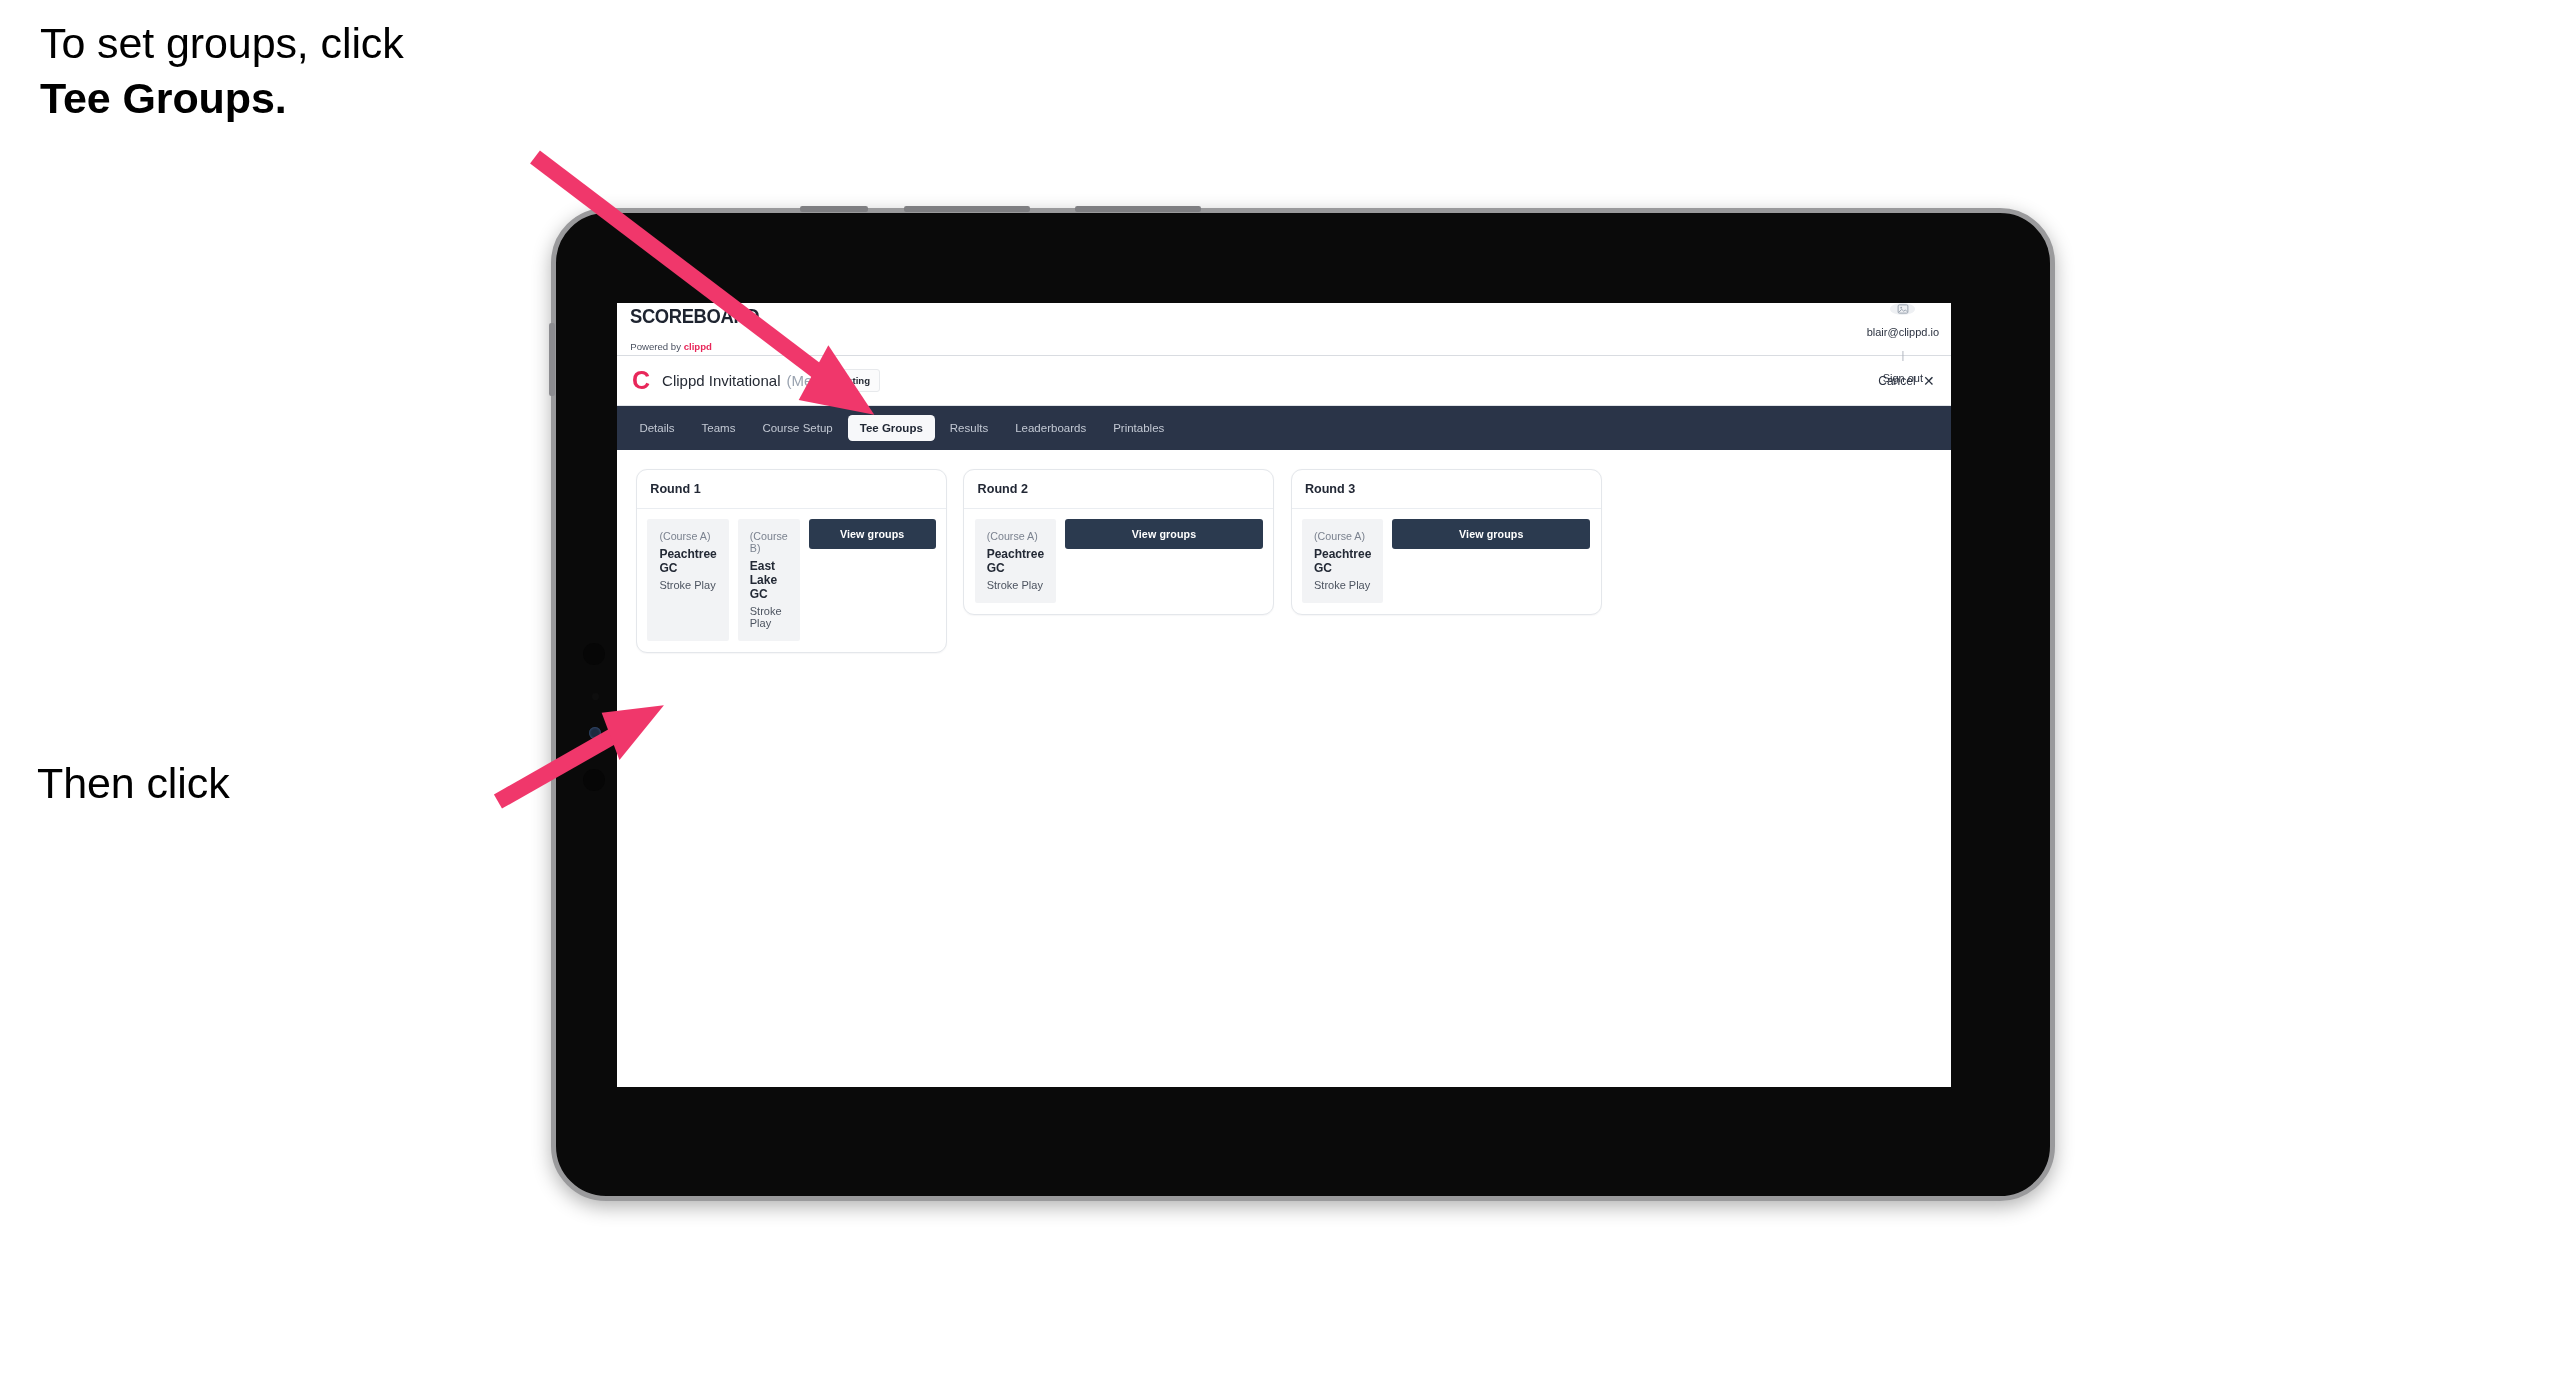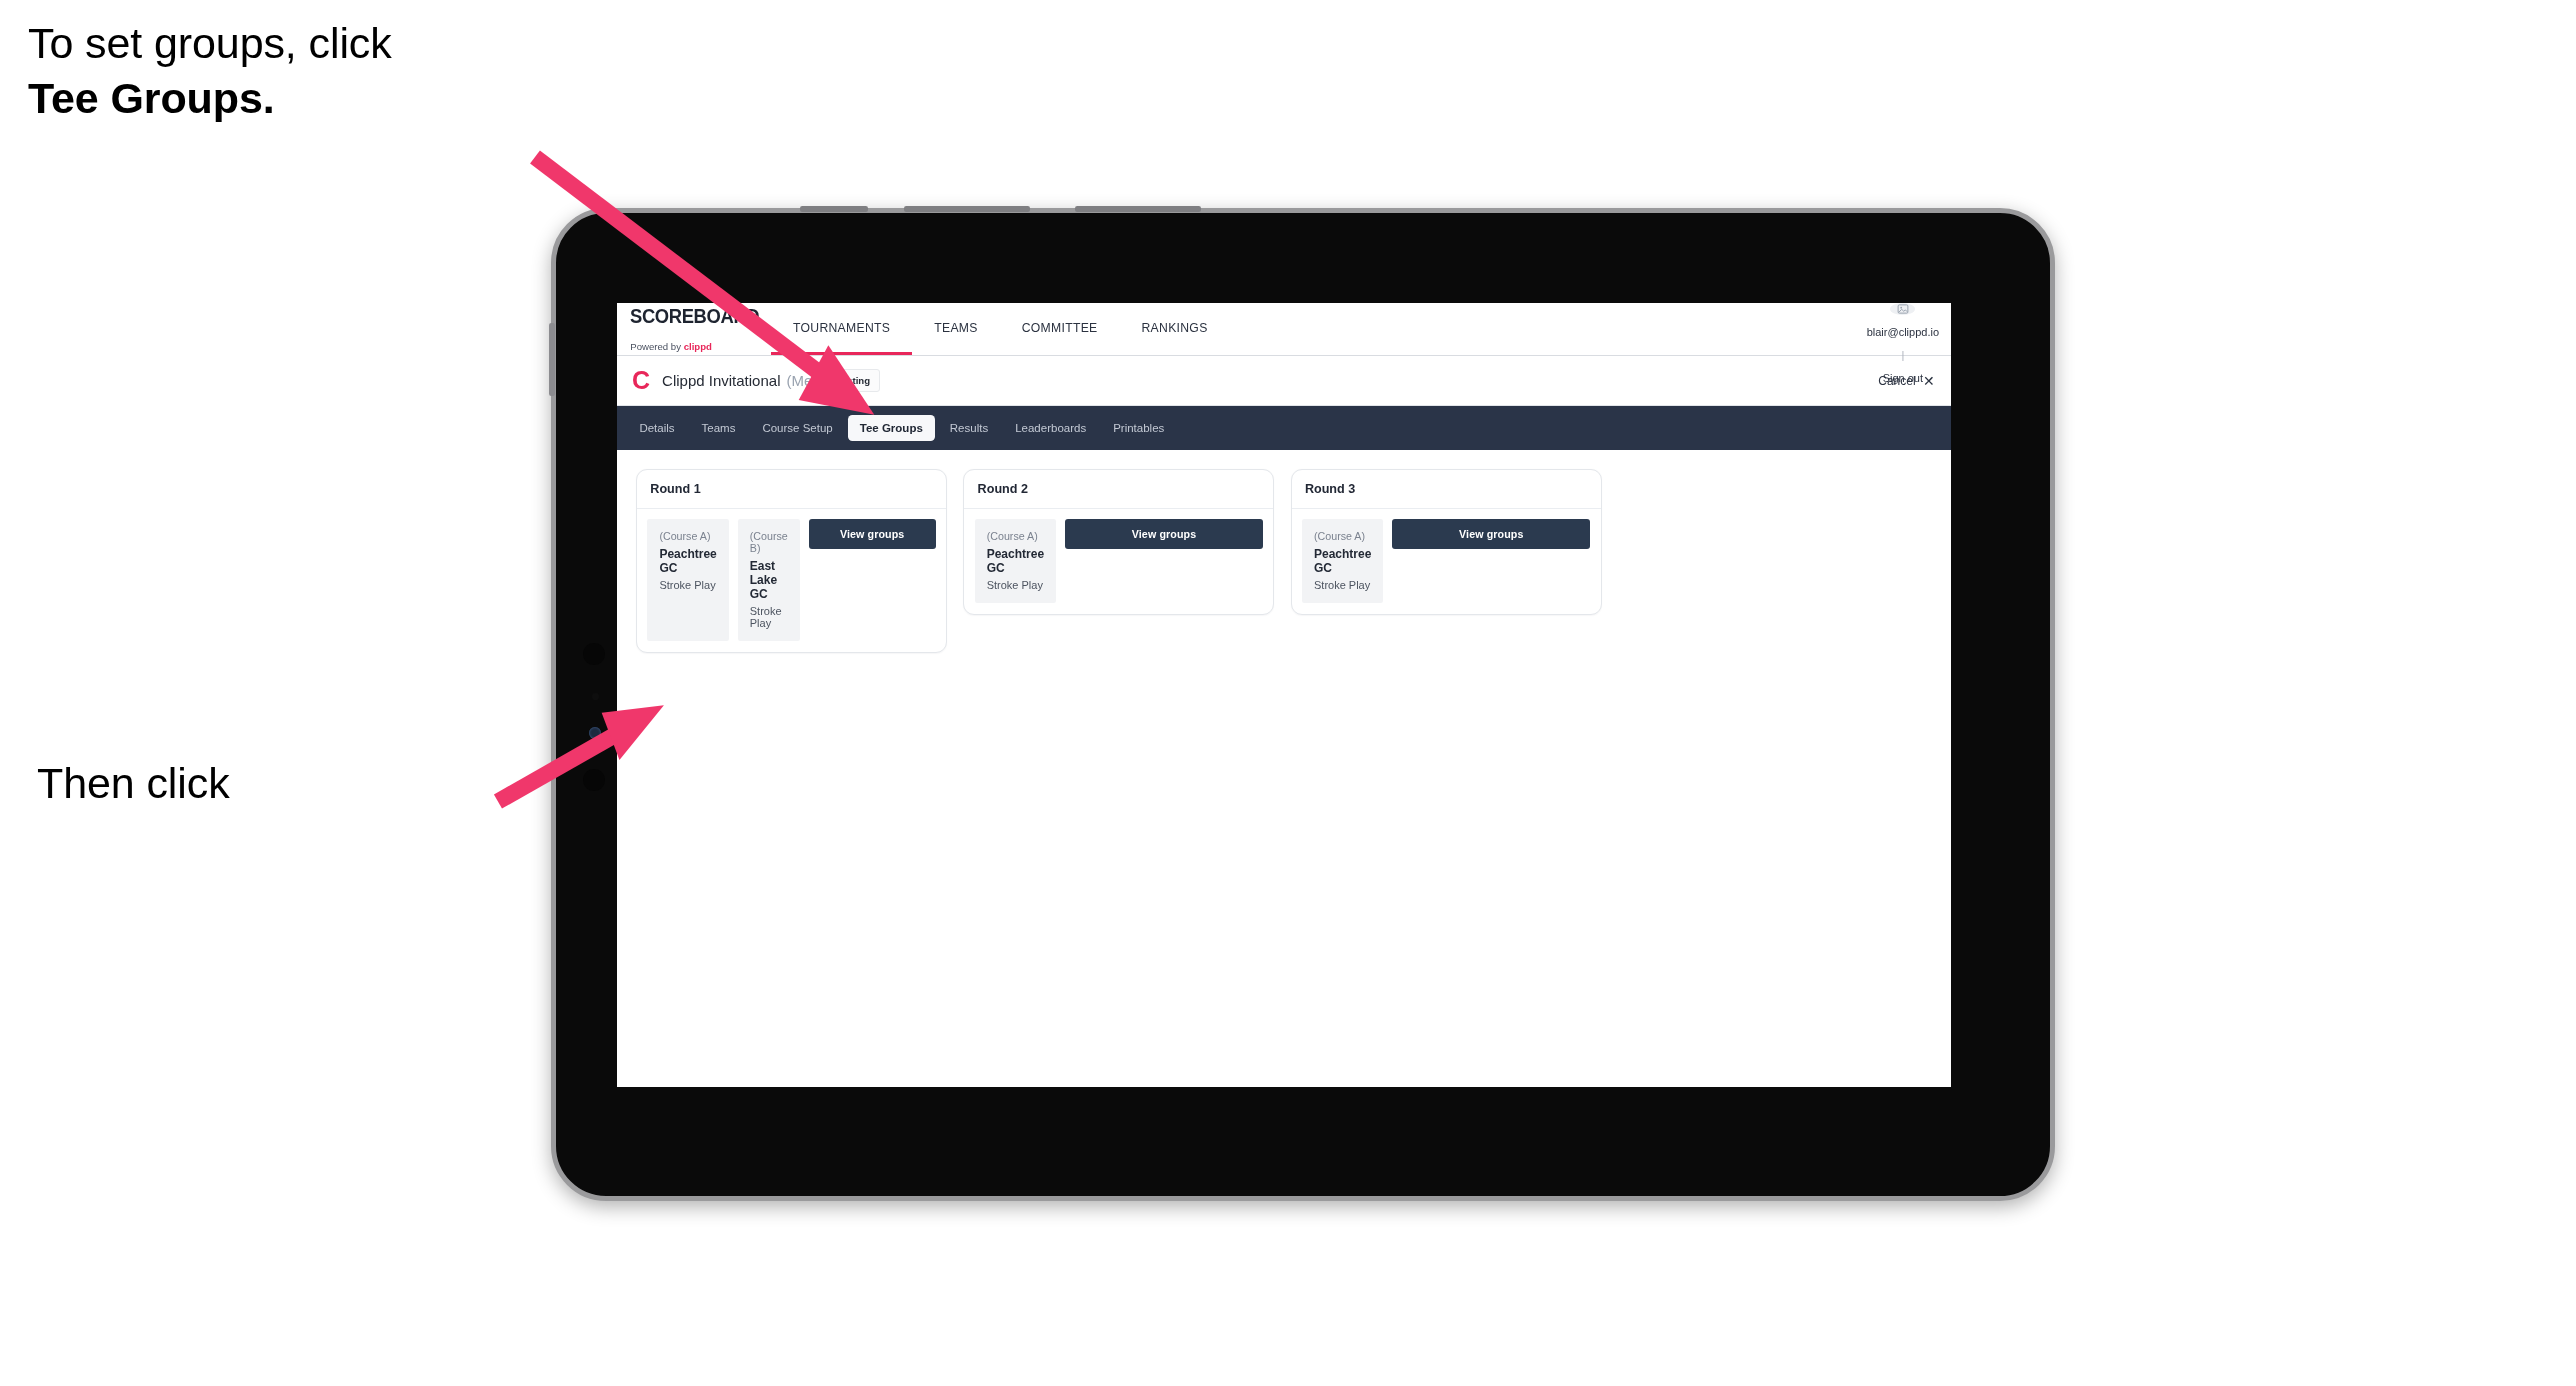--- a/index.html
+++ b/index.html
@@ -8,21 +8,21 @@
     background: #ffffff;
     font-family: "Liberation Sans", sans-serif;
     overflow: hidden;
   }
   .stage { position: relative; width: 2576px; height: 1386px; background:#fff; }
 
   
   .callout { position: absolute; color:#000; line-height: 1.28; }
   .callout .ln { display:block; font-size: 43px; font-weight: 400; letter-spacing:-0.1px; white-space: nowrap;}
   .callout .ln.strong { font-weight: 800; }
-  #callout-top { left: 28px; top: 16.3px; }
+  #callout-top { left: 40px; top: 16.3px; }
   #callout-bottom { left: 37px; top: 756px; }
 
   
   .arrow-svg { position:absolute; left:0; top:0; width:2576px; height:1386px; pointer-events:none; }
 
   
   #tablet {
     position:absolute; left:551px; top:208px;
     width: 1504px; height: 993px;
     background:#0a0a0a;
@@ -170,26 +170,20 @@
     <div class="sensor" id="cam-3"></div>
     <div class="sensor" id="cam-4"></div>
 
     <div id="app">
 
       <div id="topnav">
         <div id="logo-block">
           <div class="logo-word">SCOREBOARD</div>
           <div class="logo-sub"><span>Powered by </span><b>clippd</b></div>
         </div>
-        <div class="nav-items">
-          <div class="nav-item active">TOURNAMENTS</div>
-          <div class="nav-item">TEAMS</div>
-          <div class="nav-item">COMMITTEE</div>
-          <div class="nav-item">RANKINGS</div>
-        </div>
         <div id="topnav-right">
           <div class="avatar">
             <svg width="12" height="12" viewBox="0 0 16 16">
               <rect x="1.5" y="2.5" width="13" height="11" rx="1.5" fill="none" stroke="#97a0ad" stroke-width="1.3"></rect>
               <circle cx="5.6" cy="6.2" r="1.2" fill="#97a0ad"></circle>
               <path d="M2.5 12.3 L6.3 8.4 L9 11 L11.2 9.2 L13.5 11.6" fill="none" stroke="#97a0ad" stroke-width="1.3" stroke-linejoin="round"></path>
             </svg>
           </div>
           <span class="lnk">blair@clippd.io</span>
           <span class="sep">|</span>

